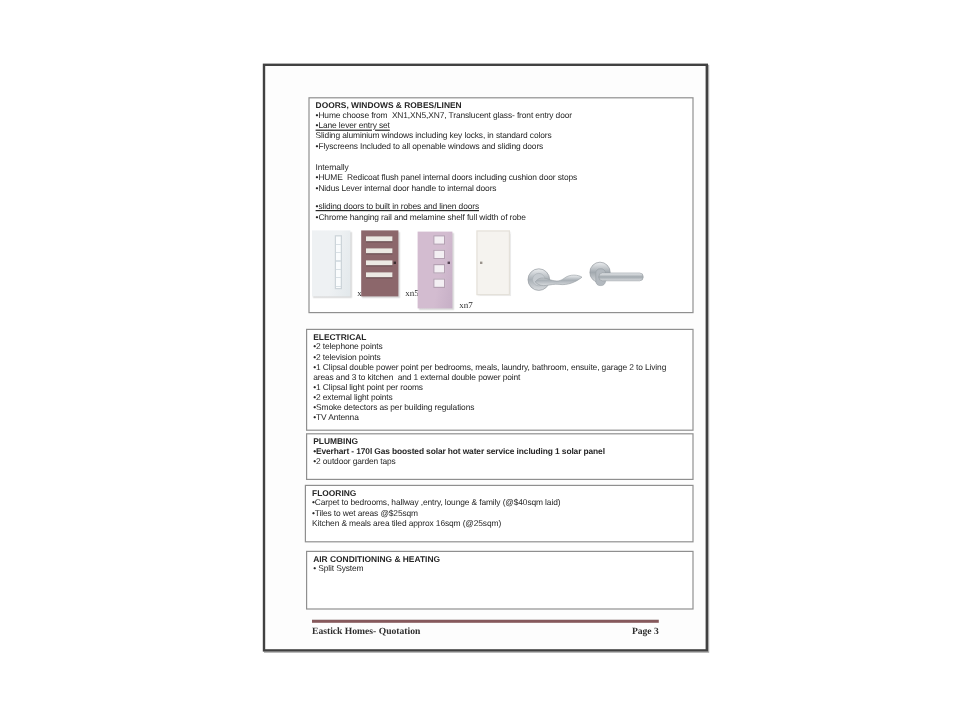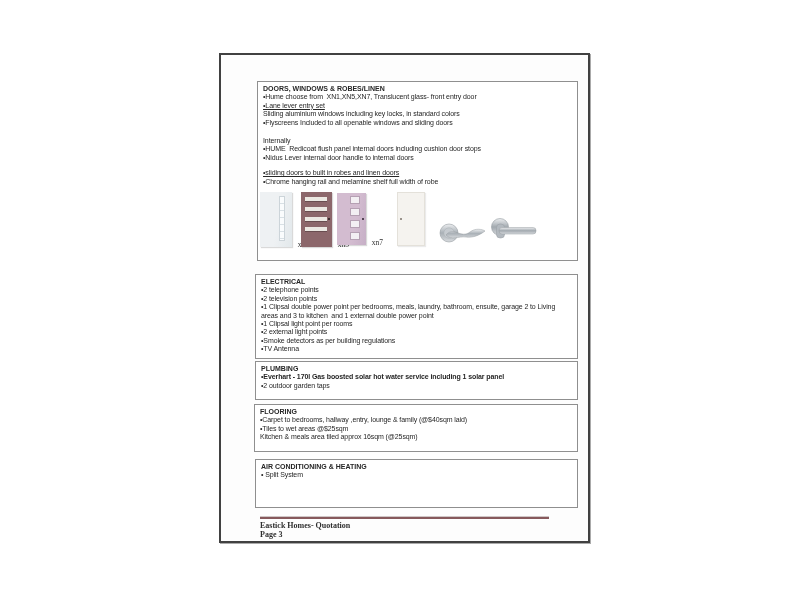--- a/index.html
+++ b/index.html
@@ -27,38 +27,38 @@
   .door{box-shadow:1px 1px 1px rgba(0,0,0,0.15);}
   .door-xn1{left:2px;top:110px;width:32px;height:55px;
             background:linear-gradient(100deg,#eef1f3 55%,#e2e8eb);}
   .door-xn1 .vglass{position:absolute;left:19px;top:4px;width:6px;height:45px;
             background:repeating-linear-gradient(to bottom,#fafcfd 0 6px,#d8e0e5 6px 7px);
             border:1px solid #ccd4d9;box-sizing:border-box;}
   .door-xn5{left:43px;top:110px;width:31px;height:55px;background:#8c676b;}
   .door-xn5 .slat{position:absolute;left:4px;width:22px;height:4px;background:#ece9e3;
             box-shadow:0 1px 0 rgba(0,0,0,0.25);}
   .door-xn5 .knob{position:absolute;right:2px;top:26px;width:2px;height:2px;background:#3c2e30;}
-  .door-xn7{left:79px;top:111px;width:29px;height:52px;
+  .door-xn7{left:90px;top:111px;width:29px;height:64px;
             background:linear-gradient(100deg,#d3bcd0 60%,#c6afc6);}
   .door-xn7 .pane{position:absolute;left:13px;width:10px;height:8px;background:#f3eff3;
             border:1px solid #b5a0b3;box-sizing:border-box;}
   .door-xn7 .knob{position:absolute;right:2px;top:25px;width:2px;height:2px;background:#554455;}
   .door-flush{left:139px;top:110px;width:28px;height:54px;background:#f5f3ef;
             border:1px solid #e4e1da;box-sizing:border-box;box-shadow:1px 1px 1px rgba(0,0,0,0.08);}
   .door-flush .knob{position:absolute;left:2px;top:25px;width:2px;height:2px;background:#9a938c;}
   .dlabel{position:absolute;right:-17px;bottom:-2px;font-family:"Liberation Serif",serif;
           font-size:7.5px;color:#2e2e2e;}
   .handle1{left:181px;top:137px;width:48px;height:28px;}
   .handle2{left:233px;top:133px;width:46px;height:28px;}
 
   .footer-rule{position:absolute;left:39px;top:461px;width:289px;height:3px;
           background:linear-gradient(to bottom,#cfc6c6 0%,#cfc6c6 34%,#86595c 34%,#86595c 100%);}
   .footer-row{position:absolute;left:39px;top:466px;width:289px;display:flex;
           justify-content:space-between;font-family:"Liberation Serif",serif;
-          font-weight:bold;font-size:8px;color:#2e2e2e;flex-direction:column;}
+          font-weight:bold;font-size:8px;color:#2e2e2e;}
 </style>
 </head>
 <body>
 
 <div class="canvas">
   <div class="page">
 
     <div class="box box-doors">
       <div class="ln hd">DOORS, WINDOWS &amp; ROBES/LINEN</div>
       <div class="ln">•Hume choose from  XN1,XN5,XN7, Translucent glass- front entry door</div>

